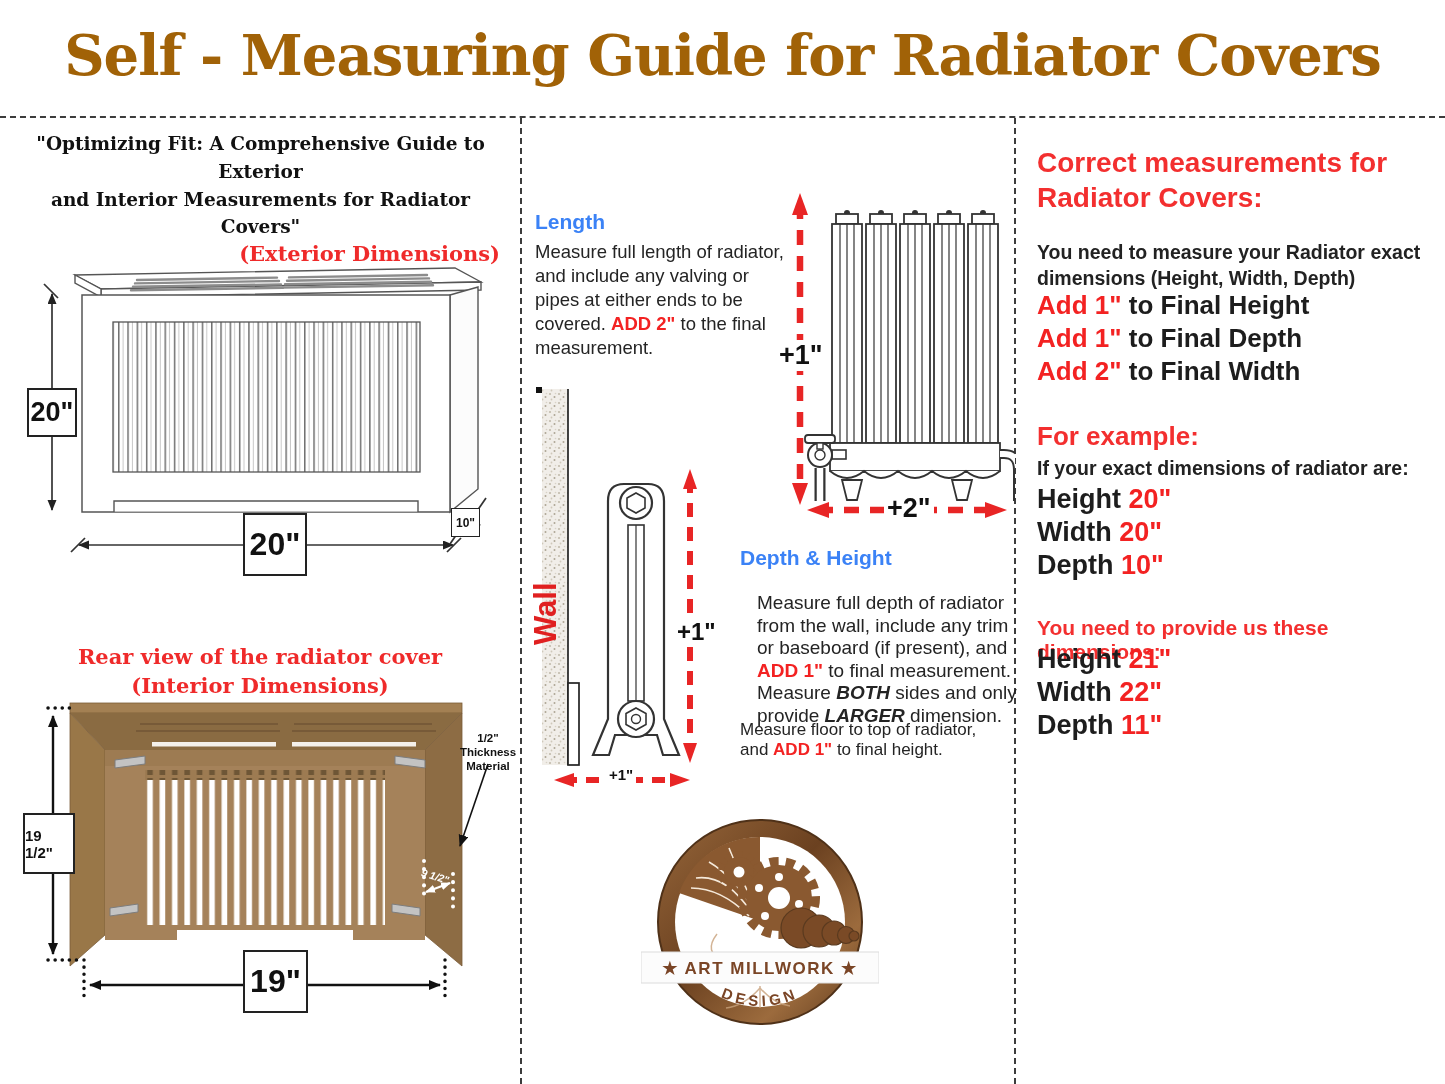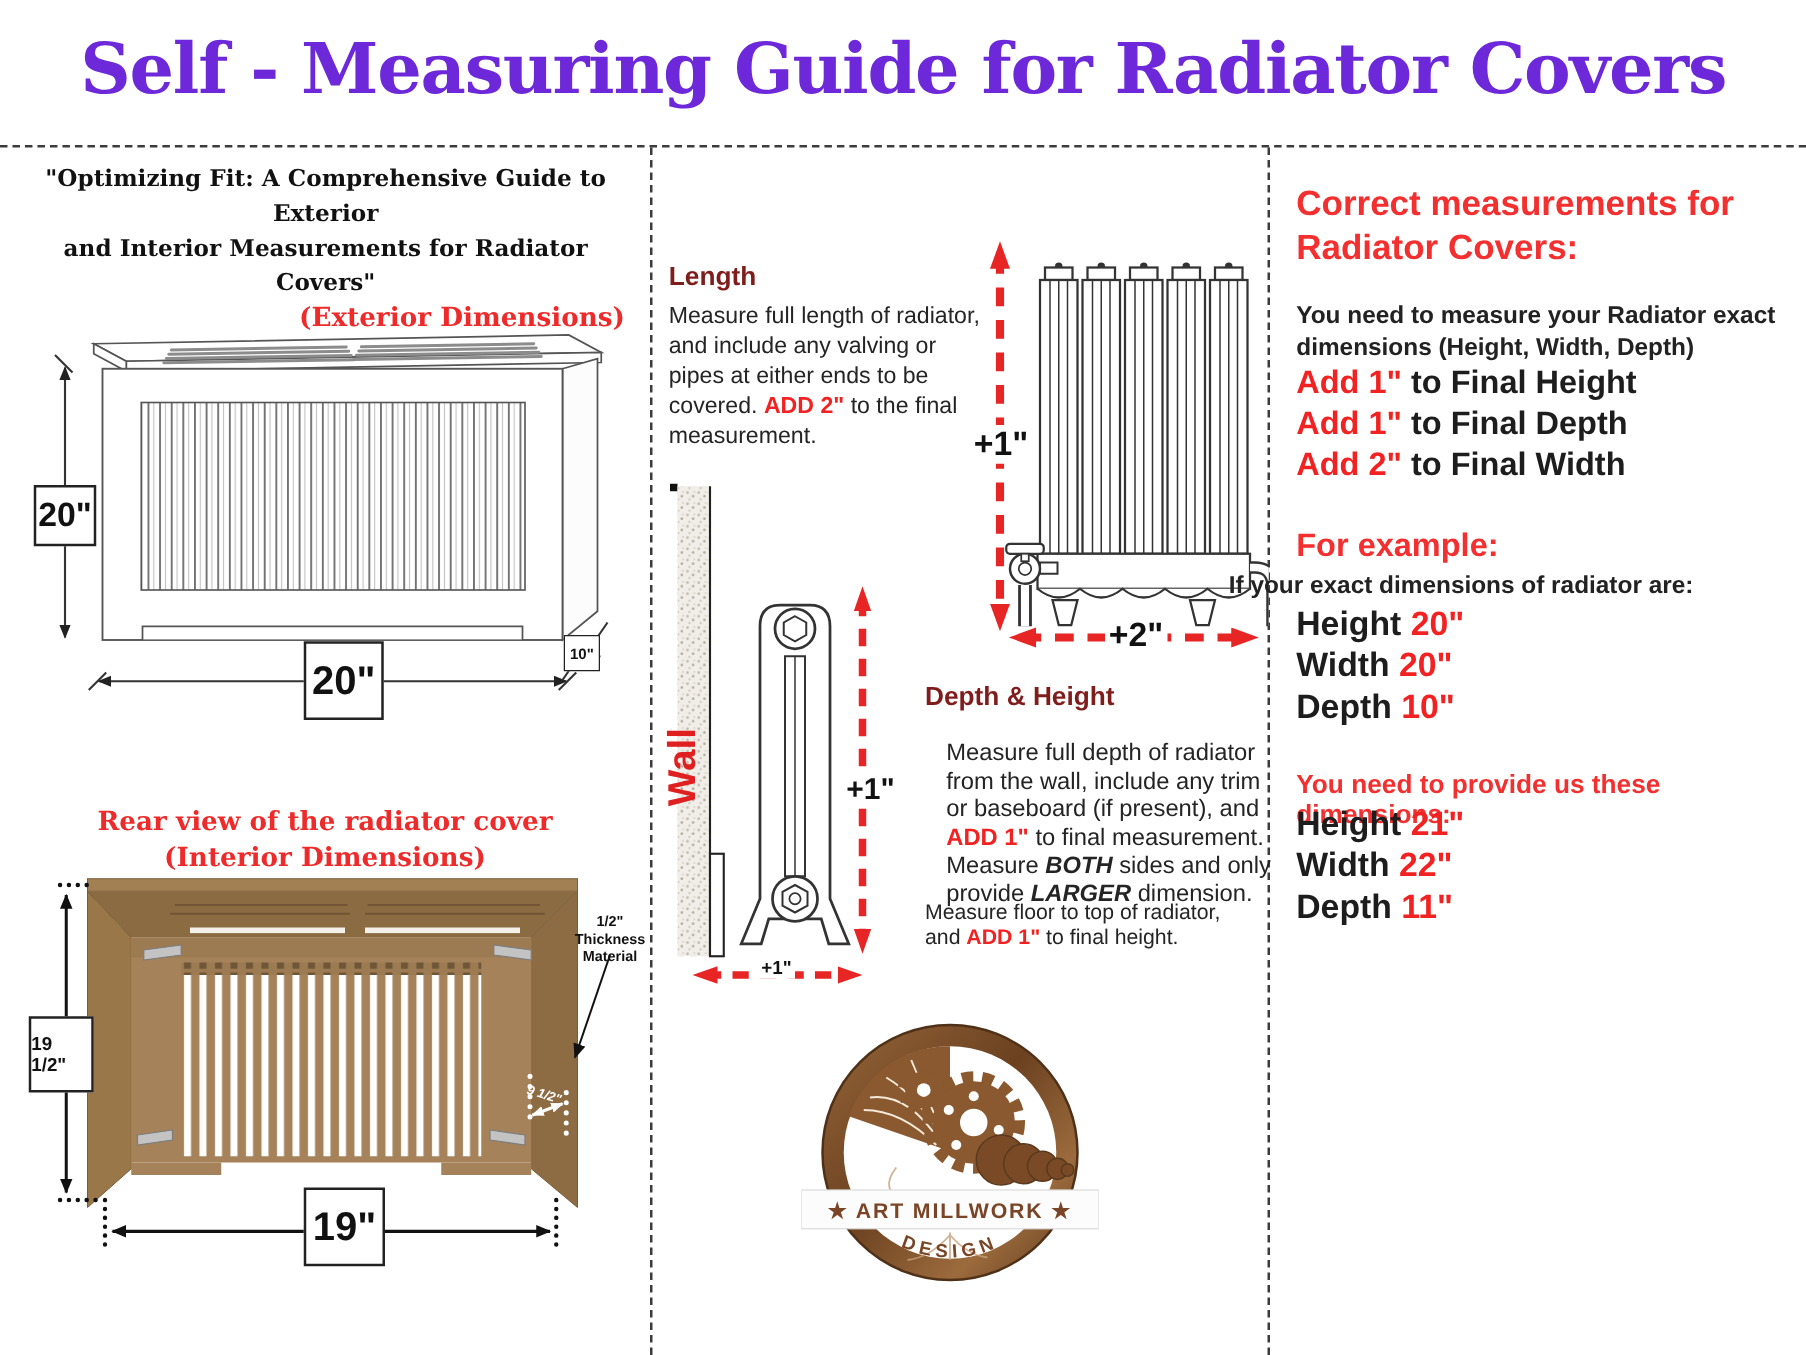--- a/index.html
+++ b/index.html
@@ -2,21 +2,21 @@
 <html><head>
 <meta charset="utf-8">
 <style>
   html,body{margin:0;padding:0;background:#fff;}
   #page{position:relative;width:1445px;height:1084px;background:#ffffff;overflow:hidden;
         font-family:"Liberation Sans",sans-serif;color:#1c1c1c;}
   .abs{position:absolute;}
   
   #title{left:0;top:22px;width:1445px;text-align:center;
          font-family:"DejaVu Serif",serif;font-weight:700;font-size:56px;
-         letter-spacing:-1px;color:#6d28d9;white-space:nowrap;}
+         letter-spacing:-1px;color:#a16207;white-space:nowrap;}
   .hdiv{left:0;top:116px;width:1445px;height:0;border-top:2px dashed #3c3c3c;}
   .vdiv{top:118px;height:966px;width:0;border-left:2px dashed #3c3c3c;}
   
   #quote{left:8px;top:130px;width:505px;text-align:center;white-space:pre-line;
          font-family:"DejaVu Serif",serif;font-weight:700;font-size:18.5px;line-height:1.5;color:#111;}
   .red-head{width:480px;left:20px;text-align:center;font-family:"DejaVu Serif",serif;
             font-weight:700;color:#ef2a2a;}
   #front-title{top:212px;font-size:21px;}
   #front-sub{top:241px;font-size:21px;text-align:right;}
   #rear-title{top:644px;font-size:21px;}
@@ -26,41 +26,41 @@
   #fh-box{left:27px;top:388px;width:46px;height:45px;font-size:27px;}
   #fw-box{left:243px;top:513px;width:60px;height:59px;font-size:32px;}
   #fd-box{left:451px;top:508px;width:27px;height:27px;font-size:12px;border-width:1.5px;}
   #rh-box{left:23px;top:813px;width:48px;height:57px;font-size:15px;border-width:2px;}
   #rw-box{left:243px;top:950px;width:61px;height:59px;font-size:32px;border-width:2.5px;}
   #rd-label{left:421px;top:870px;color:#fff;font-weight:700;font-style:italic;font-size:10.5px;
             transform:rotate(17deg);z-index:3;}
   #thick-note{left:450px;top:732px;width:76px;text-align:center;white-space:pre-line;
               font-size:11.5px;font-weight:700;line-height:1.2;color:#111;z-index:3;}
   
-  .mid-head{font-weight:700;font-size:21px;color:#7f1d1d;}
+  .mid-head{font-weight:700;font-size:21px;color:#3b82f6;}
   .mid-p{white-space:pre-line;font-size:18.5px;line-height:1.3;color:#242424;}
   .rr{color:#f32222;font-weight:700;}
   .bi{font-weight:700;font-style:italic;}
   #len-head{left:535px;top:210px;}
   #len-p{left:535px;top:240px;width:280px;}
   #dh-head{left:740px;top:546px;}
   #dh-p{left:740px;top:575px;width:290px;line-height:1.19;font-size:19px;}
   #dh-p2{left:740px;top:720px;width:290px;line-height:1.19;font-size:17px;}
   .arrow-label{font-weight:700;color:#111;background:#fff;z-index:3;padding:0 3px;}
   #lbl-h1{left:776px;top:340px;font-size:27px;}
   #lbl-w2{left:884px;top:493px;font-size:27px;}
   #lbl-sv{left:674px;top:618px;font-size:24px;}
   #lbl-sh{left:606px;top:766px;font-size:15px;}
   
   .rh{color:#f32f2f;font-weight:700;}
   #r-head{left:1037px;top:135px;width:380px;font-size:28px;line-height:1.25;white-space:pre-line;margin-top:10px;}
   #r-intro{left:1037px;top:240px;width:405px;font-size:19.5px;font-weight:600;line-height:1.33;white-space:pre-line;color:#222;}
   #r-rules{left:1037px;top:289px;font-size:26px;font-weight:700;line-height:33px;color:#1d1d1d;}
   #r-ex-head{left:1037px;top:421px;font-size:26px;}
-  #r-ex-intro{left:983px;top:457px;font-size:19.5px;font-weight:600;color:#222;}
+  #r-ex-intro{left:1037px;top:457px;font-size:19.5px;font-weight:600;color:#222;}
   #r-ex-rows{left:1037px;top:483px;font-size:27px;font-weight:700;line-height:33px;color:#1d1d1d;}
   #r-prov-head{left:1037px;top:616px;font-size:21px;}
   #r-prov-rows{left:1037px;top:643px;font-size:27px;font-weight:700;line-height:33px;color:#1d1d1d;}
   .valred{color:#f32222;}
   svg{display:block;}
 </style>
 </head>
 <body>
 
 <div id="page">

